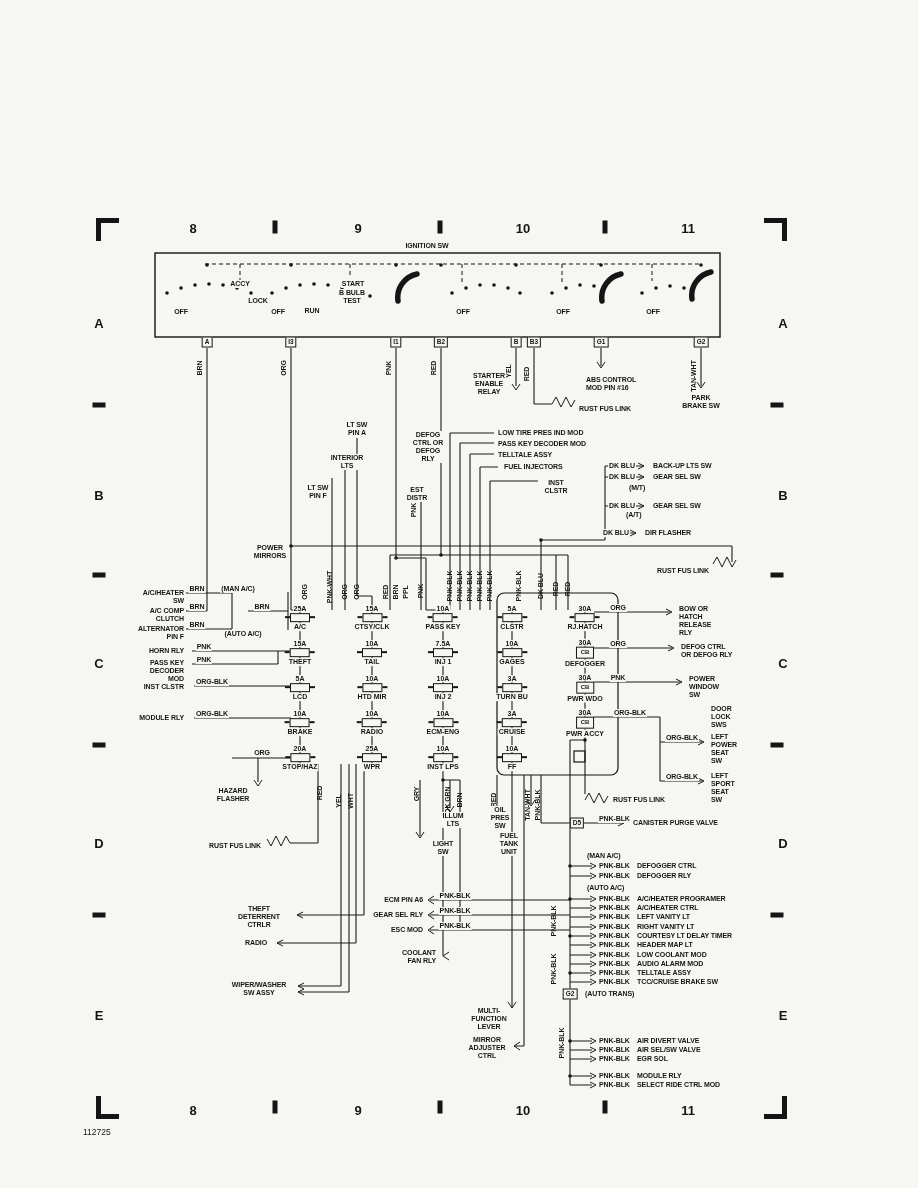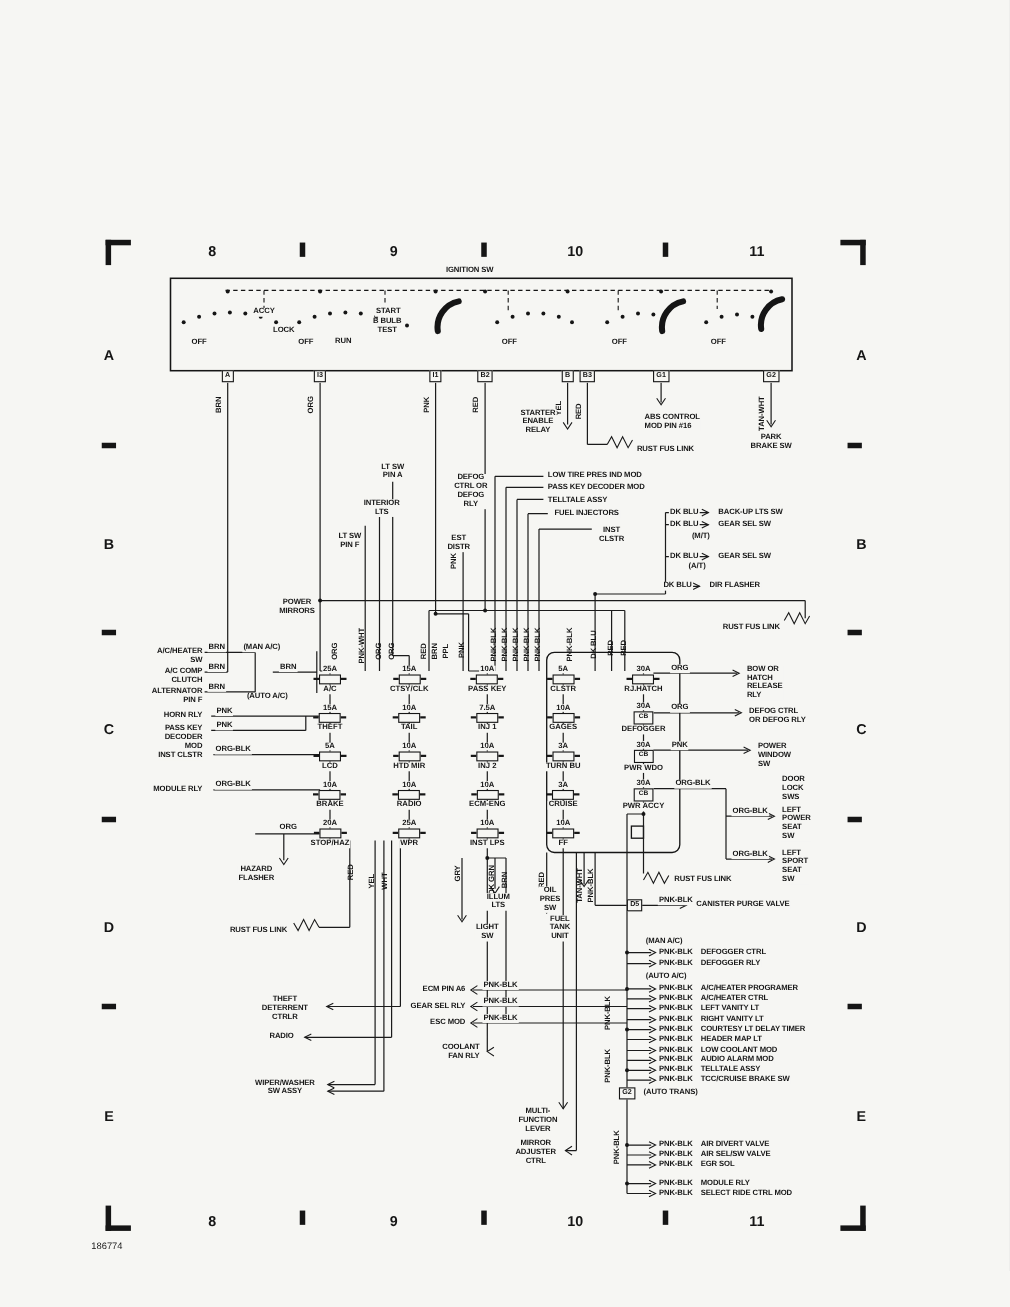--- a/index.html
+++ b/index.html
@@ -158,21 +158,21 @@
         <circle cx="570" cy="1076" r="1.8"></circle>
     </g>
   </svg>
 
   <div class="corner c-tl" style="left:96px;top:218px"></div>
   <div class="corner c-tr" style="left:764px;top:218px"></div>
   <div class="corner c-bl" style="left:96px;top:1096px"></div>
   <div class="corner c-br" style="left:764px;top:1096px"></div>
 
   <div class="lbl" style="left:427px;top:246px">IGNITION SW</div>
-  <div class="pn" style="left:83px;top:1127px">186774</div>
+  <div class="pn" style="left:83px;top:1127px">112725</div>
 <div class="gl" style="left: 193px; top: 228px;">8</div>
     <div class="gl" style="left: 193px; top: 1110px;">8</div>
     <div class="gl" style="left: 358px; top: 228px;">9</div>
     <div class="gl" style="left: 358px; top: 1110px;">9</div>
     <div class="gl" style="left: 523px; top: 228px;">10</div>
     <div class="gl" style="left: 523px; top: 1110px;">10</div>
     <div class="gl" style="left: 688px; top: 228px;">11</div>
     <div class="gl" style="left: 688px; top: 1110px;">11</div>
     <div class="gl" style="left: 99px; top: 323px;">A</div>
     <div class="gl" style="left: 783px; top: 323px;">A</div>

